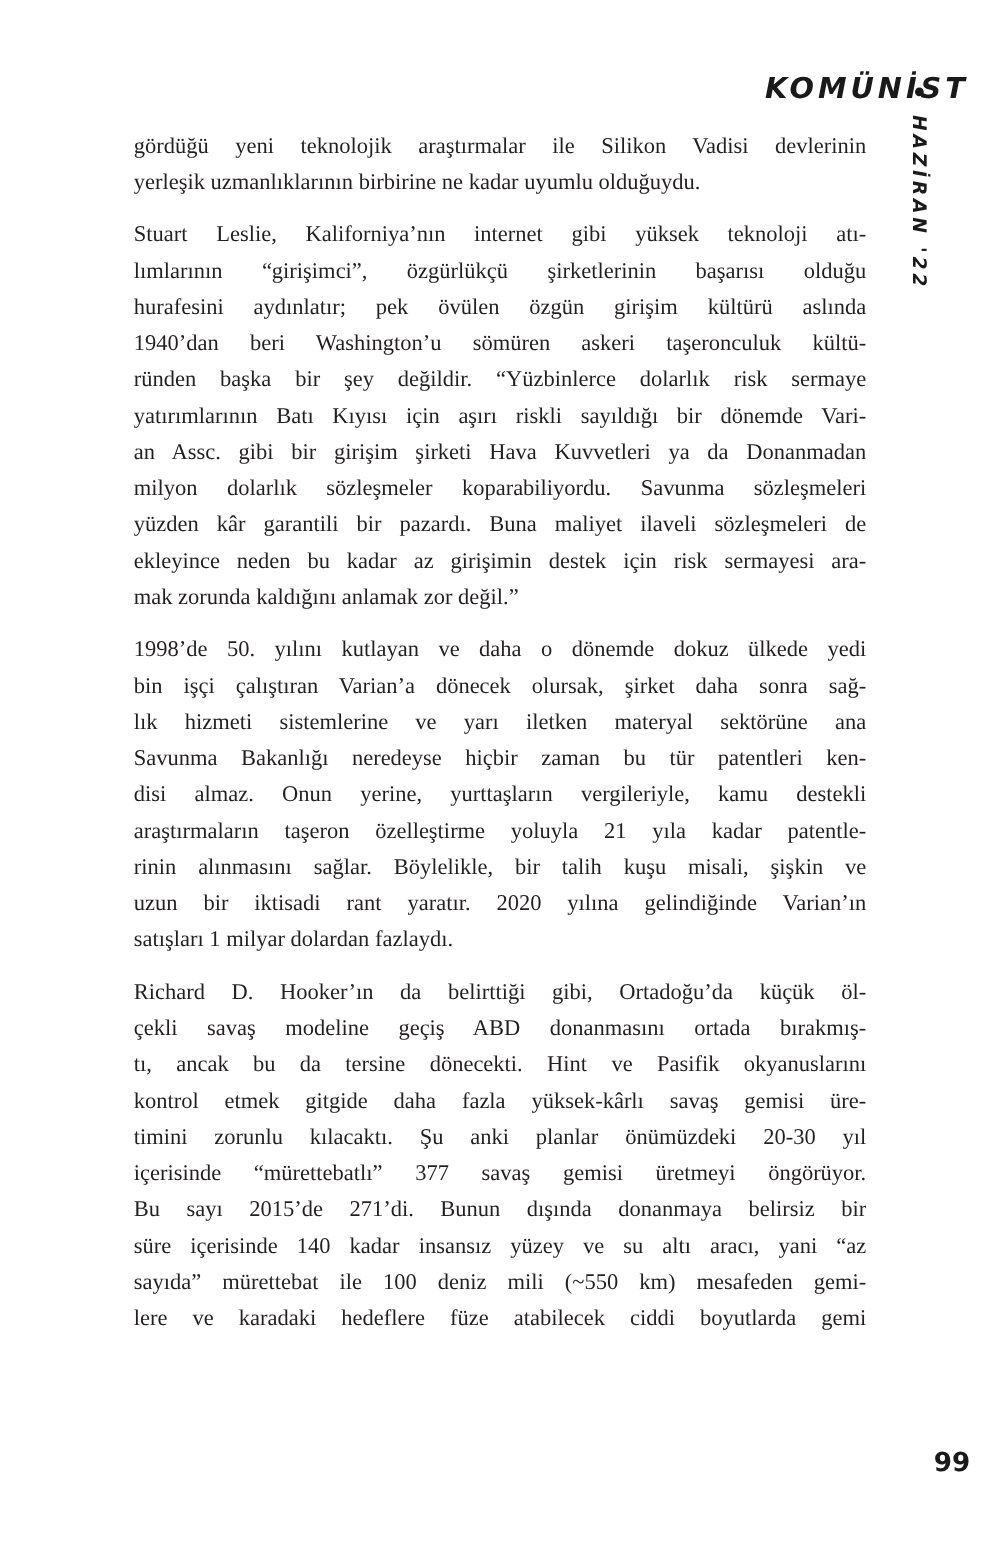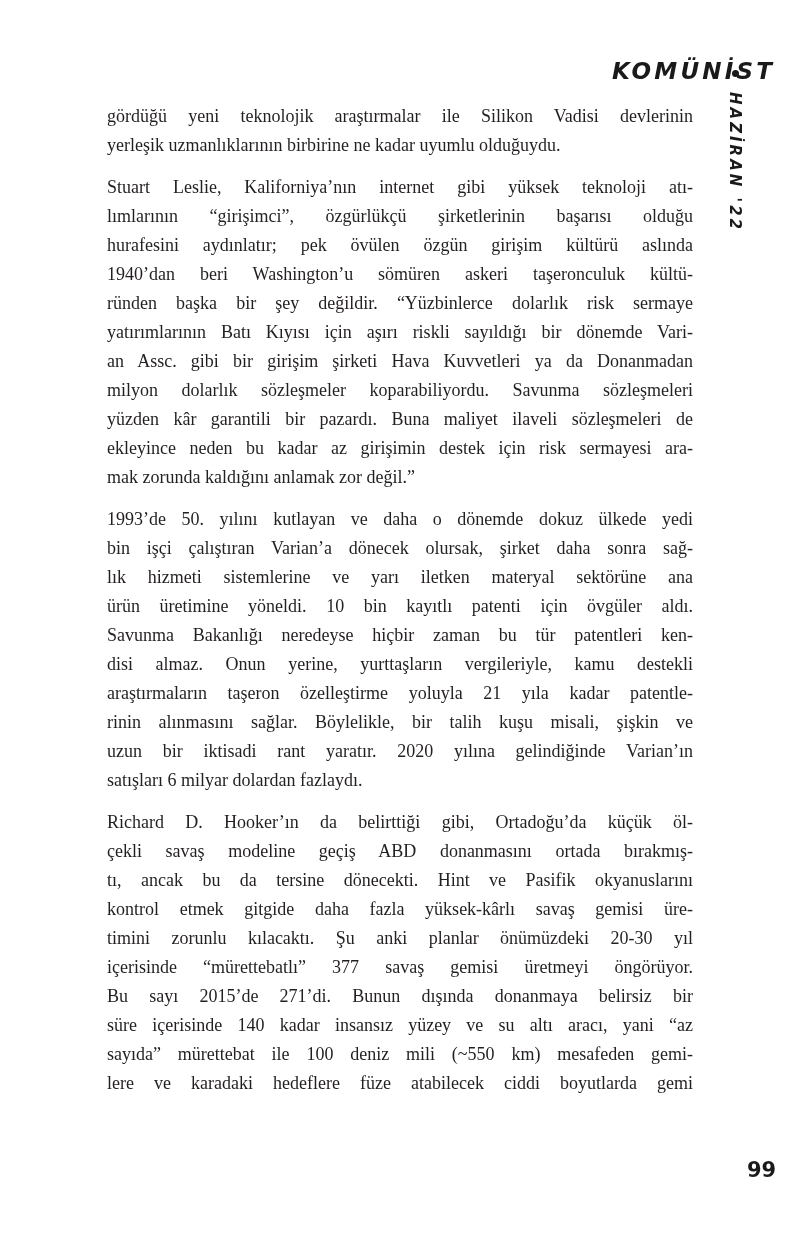--- a/index.html
+++ b/index.html
@@ -101,30 +101,29 @@
       <span class="line">1940’dan beri Washington’u sömüren askeri taşeronculuk kültü-</span>
       <span class="line"><span>ründen başka bir şey değildir.</span> <span class="it">“Yüzbinlerce dolarlık risk sermaye</span></span>
       <span class="line it">yatırımlarının Batı Kıyısı için aşırı riskli sayıldığı bir dönemde Vari-</span>
       <span class="line it">an Assc. gibi bir girişim şirketi Hava Kuvvetleri ya da Donanmadan</span>
       <span class="line it">milyon dolarlık sözleşmeler koparabiliyordu. Savunma sözleşmeleri</span>
       <span class="line it">yüzden kâr garantili bir pazardı. Buna maliyet ilaveli sözleşmeleri de</span>
       <span class="line it">ekleyince neden bu kadar az girişimin destek için risk sermayesi ara-</span>
       <span class="line last it">mak zorunda kaldığını anlamak zor değil.”</span>
     </div>
     <div class="para">
-      <span class="line">1993’de 50. yılını kutlayan ve daha o dönemde dokuz ülkede yedi</span>
+      <span class="line">1998’de 50. yılını kutlayan ve daha o dönemde dokuz ülkede yedi</span>
       <span class="line">bin işçi çalıştıran Varian’a dönecek olursak, şirket daha sonra sağ-</span>
       <span class="line">lık hizmeti sistemlerine ve yarı iletken materyal sektörüne ana</span>
-      <span class="line">ürün üretimine yöneldi. 10 bin kayıtlı patenti için övgüler aldı.</span>
       <span class="line">Savunma Bakanlığı neredeyse hiçbir zaman bu tür patentleri ken-</span>
       <span class="line">disi almaz. Onun yerine, yurttaşların vergileriyle, kamu destekli</span>
       <span class="line">araştırmaların taşeron özelleştirme yoluyla 21 yıla kadar patentle-</span>
       <span class="line">rinin alınmasını sağlar. Böylelikle, bir talih kuşu misali, şişkin ve</span>
       <span class="line">uzun bir iktisadi rant yaratır. 2020 yılına gelindiğinde Varian’ın</span>
-      <span class="line last">satışları 6 milyar dolardan fazlaydı.</span>
+      <span class="line last">satışları 1 milyar dolardan fazlaydı.</span>
     </div>
     <div class="para">
       <span class="line">Richard D. Hooker’ın da belirttiği gibi, Ortadoğu’da küçük öl-</span>
       <span class="line">çekli savaş modeline geçiş ABD donanmasını ortada bırakmış-</span>
       <span class="line">tı, ancak bu da tersine dönecekti. Hint ve Pasifik okyanuslarını</span>
       <span class="line">kontrol etmek gitgide daha fazla yüksek-kârlı savaş gemisi üre-</span>
       <span class="line">timini zorunlu kılacaktı. Şu anki planlar önümüzdeki 20-30 yıl</span>
       <span class="line">içerisinde “mürettebatlı” 377 savaş gemisi üretmeyi öngörüyor.</span>
       <span class="line">Bu sayı 2015’de 271’di. Bunun dışında donanmaya belirsiz bir</span>
       <span class="line">süre içerisinde 140 kadar insansız yüzey ve su altı aracı, yani “az</span>

